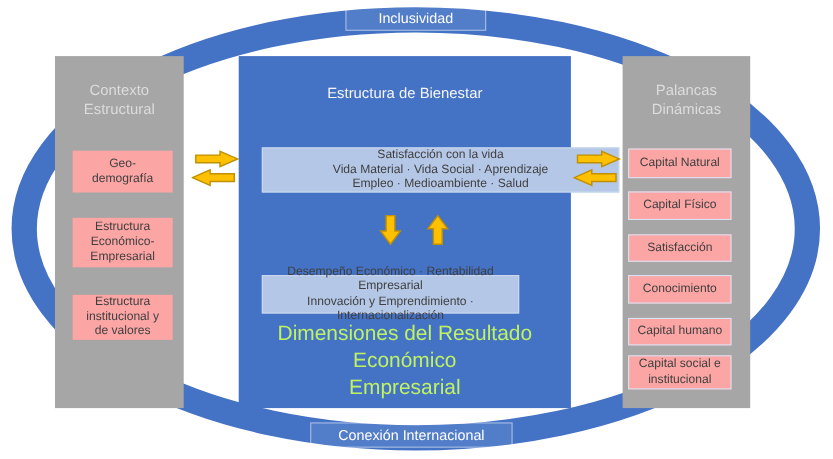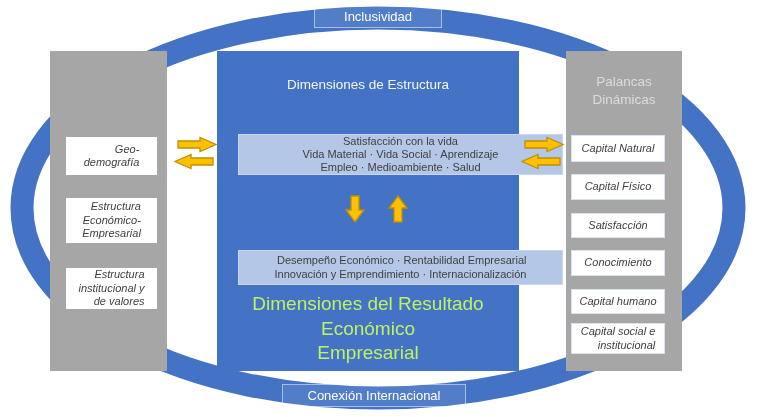--- a/index.html
+++ b/index.html
@@ -42,28 +42,27 @@
     line-height:1.32;
     margin-top:22px;
     color:#DCDCDC;
     white-space:pre-line;
   }
   .center-p .panel-title{color:#F5F5F5;margin-top:25px;}
 
   .item{
     position:absolute;
     box-sizing:border-box;
-    background:#ffffff;
+    background:#fca5a5;
     color:#3F3F3F;
     font-size:11px;
     line-height:1.22;
     display:flex;align-items:center;justify-content:center;
-    text-align:right;
+    text-align:center;
     white-space:pre-line;
-    font-style:italic;
   }
   .li{left:16px;width:91px;}
   .li1{top:86px;height:38px;}
   .li2{top:147px;height:45px;}
   .li3{top:217px;height:41px;}
 
   .ri{left:5px;width:94px;border:1px solid #d9e2f3;}
   .ri1{top:84px;height:27px;}
   .ri2{top:123px;height:26px;}
   .ri3{top:162px;height:25px;}
@@ -77,21 +76,21 @@
     background:#B4C7E7;
     border:1px solid #c9d7ee;
     color:#3F3F3F;
     font-size:11px;
     line-height:1.2;
     text-align:center;
     white-space:pre-line;
     display:flex;align-items:center;justify-content:center;
   }
   .cbox1{top:83px;width:325px;height:41px;}
-  .cbox2{top:199px;width:325px;height:35px;text-align:right;}
+  .cbox2{top:199px;width:234px;height:35px;}
 
   .center-subtitle{
     position:absolute;top:241px;left:0;width:100%;
     text-align:center;
     color:#bef264;
     font-size:19px;
     line-height:1.3;
     white-space:pre-line;
   }
 
@@ -106,32 +105,34 @@
 <div class="stage">
 
   <svg class="ring-svg" width="757" height="417" viewBox="0 0 757 417">
     <ellipse cx="378" cy="208" rx="356" ry="190" fill="none" stroke="#4472C4" stroke-width="23"></ellipse>
   </svg>
 
   <div class="ring-label top">Inclusividad</div>
   <div class="ring-label bottom">Conexión Internacional</div>
 
   <div class="panel left-p">
+    <div class="panel-title">Contexto
+Estructural</div>
     <div class="item li li1">Geo-
 demografía</div>
     <div class="item li li2">Estructura
 Económico-
 Empresarial</div>
     <div class="item li li3">Estructura
 institucional y
 de valores</div>
   </div>
 
   <div class="panel center-p">
-    <div class="panel-title">Dimensiones de Estructura</div>
+    <div class="panel-title">Estructura de Bienestar</div>
     <div class="cbox cbox1">Satisfacción con la vida
 Vida Material · Vida Social · Aprendizaje
 Empleo · Medioambiente · Salud</div>
 
     <svg class="varrows" width="80" height="28" viewBox="0 0 80 28">
       <polygon points="14,1 22,1 22,15 27,15 18,27 9,15 14,15" fill="#FFC000" stroke="#BF9000" stroke-width="1.3"></polygon>
       <polygon points="61,1 70,13 65,13 65,27 57,27 57,13 52,13" fill="#FFC000" stroke="#BF9000" stroke-width="1.3"></polygon>
     </svg>
 
     <div class="cbox cbox2">Desempeño Económico · Rentabilidad Empresarial

